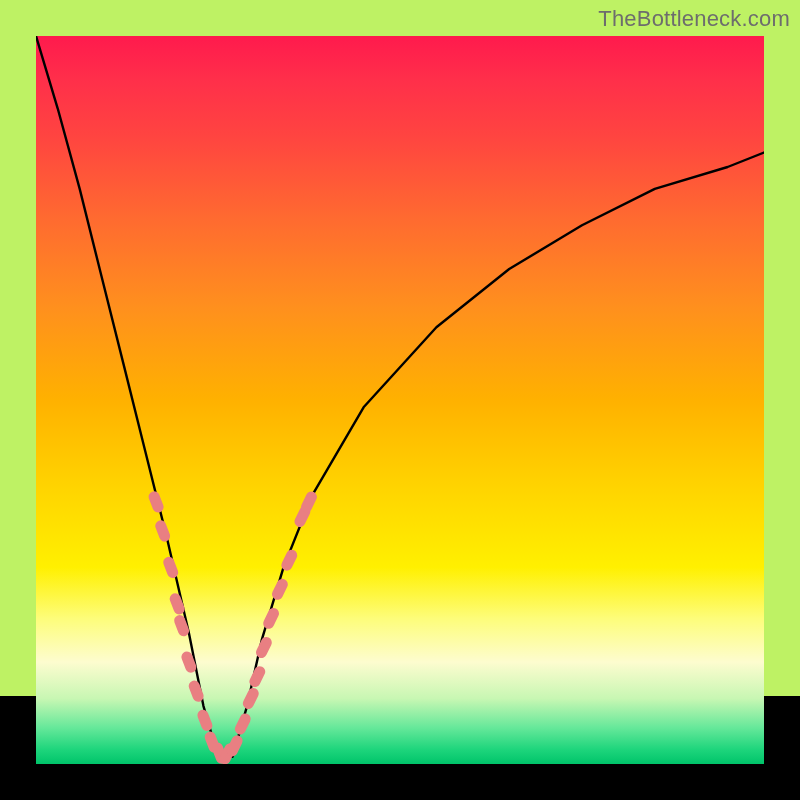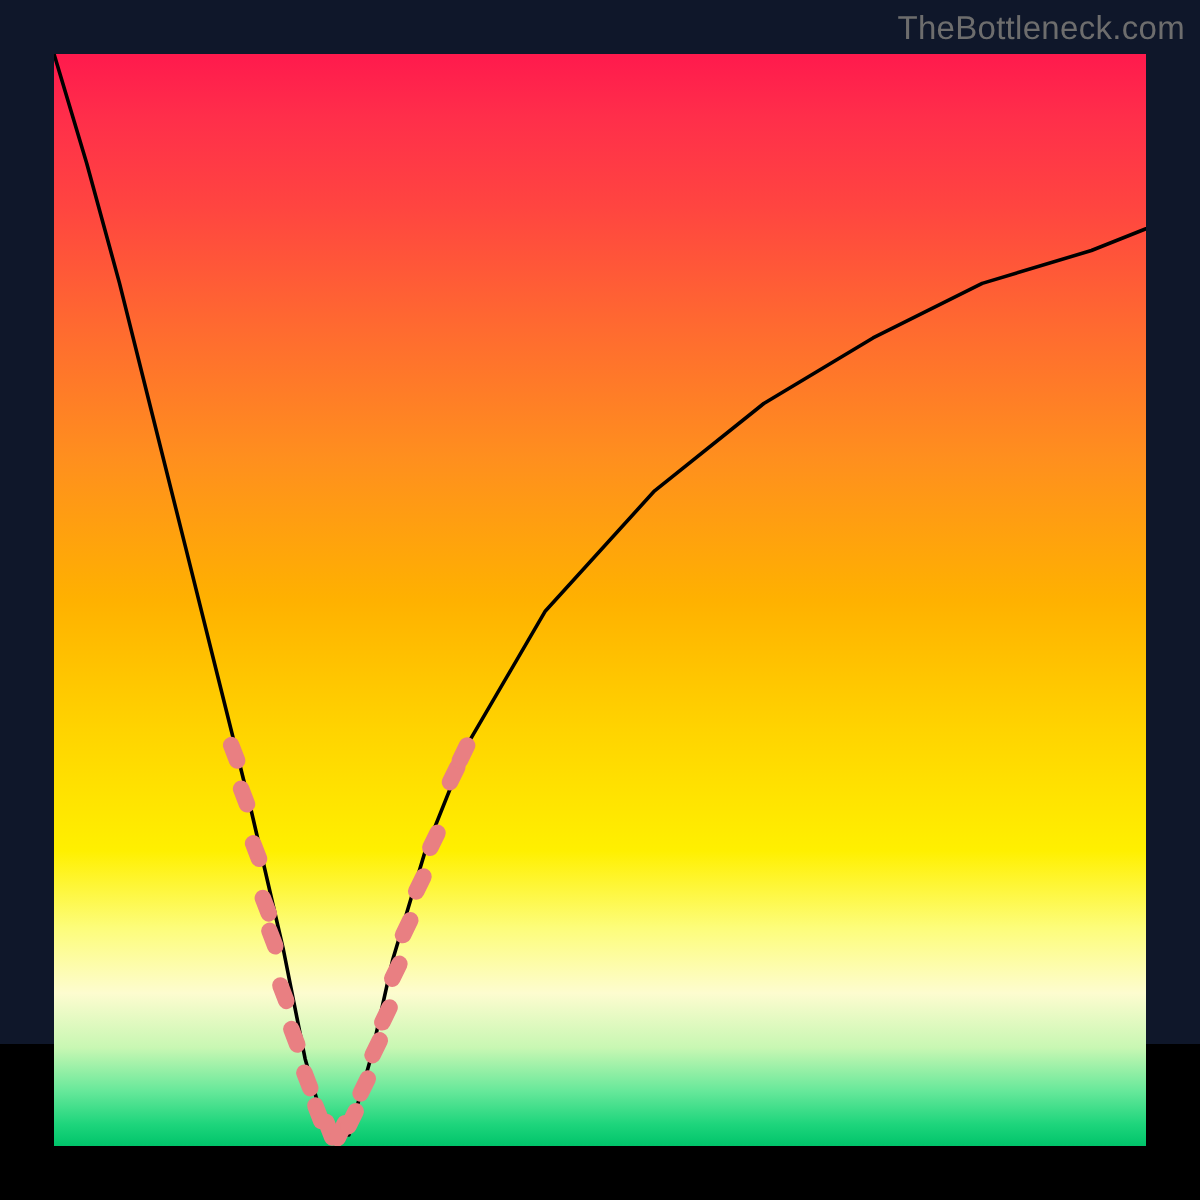--- a/index.html
+++ b/index.html
@@ -10,21 +10,21 @@
     background: #000;
     overflow: hidden;
     font-family: Arial, sans-serif;
   }
   .frame {
     position: absolute;
     top: 0;
     left: 0;
     width: 800px;
     height: 696px;
-    background: #0f172a;
+    background: #bef264;
   }
   .plot-area {
     position: absolute;
     top: 36px;
     left: 36px;
     width: 728px;
     height: 728px;
     overflow: hidden;
   }
   .gradient {

